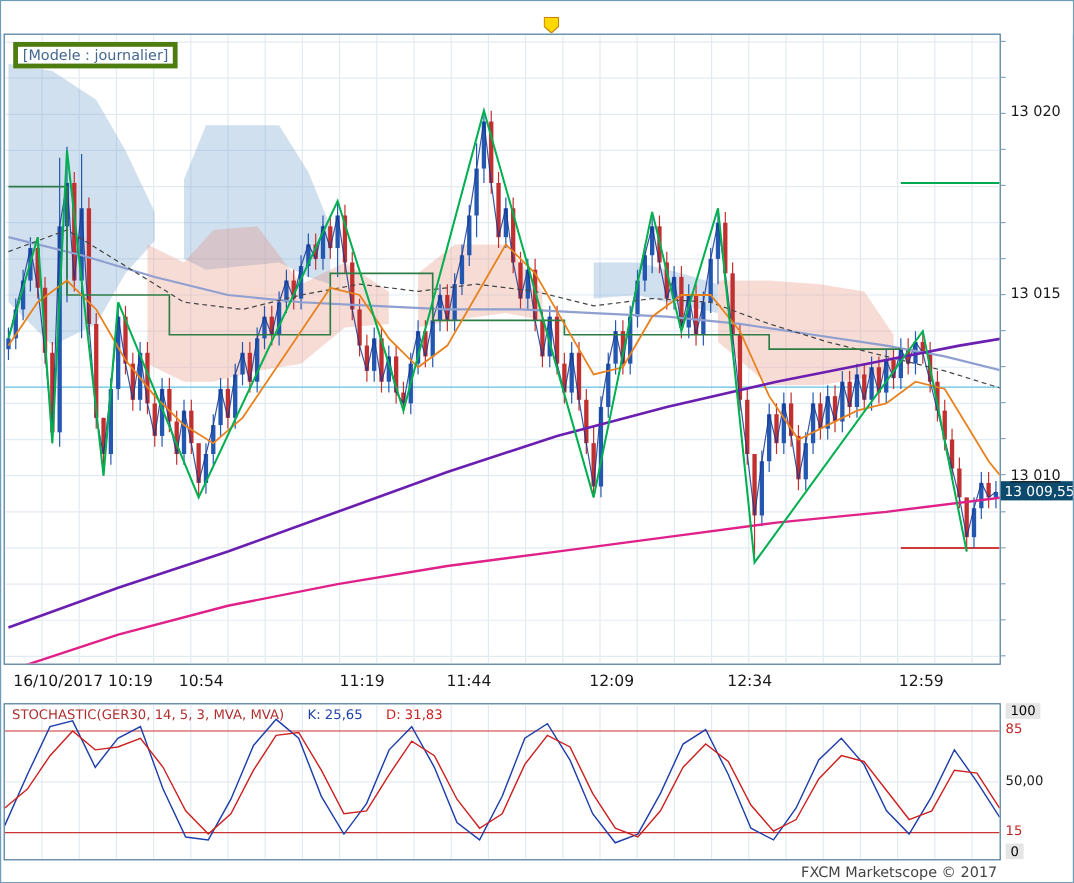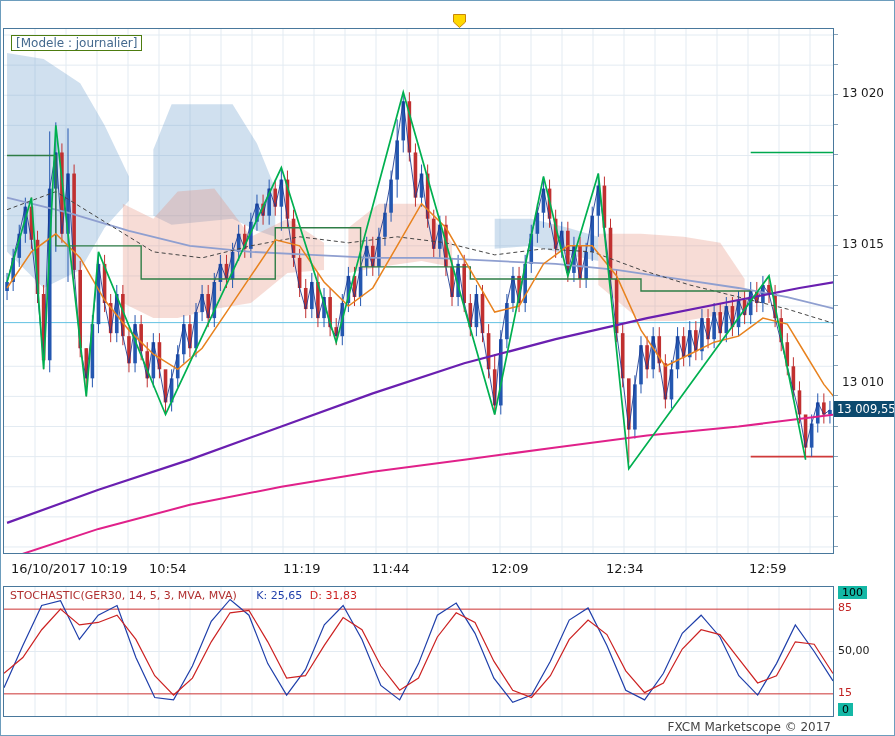--- a/index.html
+++ b/index.html
@@ -5,36 +5,36 @@
   html,body{margin:0;padding:0;background:#fff;}
   #app{position:relative;width:895px;height:736px;background:#fff;overflow:hidden;
        font-family:"DejaVu Sans","Liberation Sans",sans-serif;border:1px solid #6d9dbd;box-sizing:border-box;}
   .panel{position:absolute;border:1px solid #49789c;background:#fff;box-sizing:border-box;}
   #main-panel{left:2px;top:27px;width:831px;height:526px;}
   #stoch-panel{left:2px;top:585px;width:831px;height:131px;}
   #top-strip{position:absolute;left:0;top:0;width:100%;height:27px;background:#fff;}
   #top-time{position:absolute;left:441px;top:3px;font-size:12px;color:#222;margin-top:32px;}
   #time-marker{position:absolute;left:452px;top:13px;}
   #mode-label{position:absolute;left:7px;top:6px;font-size:12px;color:#44698e;
-              border:1px solid #4d7c0f;padding:0 4px;background:rgba(255,255,255,.85);z-index:5;}
+              border:4px solid #4d7c0f;padding:0 4px;background:rgba(255,255,255,.85);z-index:5;}
   #main-svg,#stoch-svg{position:absolute;left:0;top:0;}
   #price-axis{position:absolute;left:833px;top:27px;width:62px;height:526px;}
   .yl{position:absolute;left:8px;font-size:12px;color:#1a1a1a;white-space:nowrap;}
   .tick{position:absolute;left:0;width:4px;height:1px;background:#8aa5bb;}
   #price-tag{position:absolute;left:0;width:62px;height:16px;background:#2f77a8;color:#fff;
              font-size:11.5px;line-height:16px;padding-left:3px;box-sizing:border-box;white-space:nowrap;}
   #time-axis{position:absolute;left:2px;top:553px;width:831px;height:30px;}
   .xl{position:absolute;top:7px;font-size:13px;color:#1a1a1a;white-space:nowrap;}
   #stoch-header{position:absolute;left:6px;top:2px;font-size:11px;z-index:4;white-space:nowrap;}
   #stoch-title{color:#b03030;}
   #stoch-k{color:#1f3faa;margin-left:16px;}
-  #stoch-d{color:#cc2222;margin-left:4px;}
+  #stoch-d{color:#cc2222;margin-left:16px;}
   #stoch-axis{position:absolute;left:833px;top:585px;width:62px;height:131px;}
   .sl{position:absolute;left:4px;font-size:11px;color:#1a1a1a;white-space:nowrap;}
-  .sl.chip{background:#14b8a6;color:#000;padding:0 4px;}
+  .sl.chip{background:#e5e5e5;color:#000;padding:0 4px;}
   .sl.red{color:#c22222;}
   #footer{position:absolute;right:63px;top:719px;font-size:12px;color:#444;}
 </style>
 </head>
 <body>
 
 <div id="app">
 
   <div id="top-strip">
     <span id="top-time">12:00</span>
@@ -397,21 +397,21 @@
       <div class="tick" style="top: 216.828px;"></div>
       <div class="tick" style="top: 186.713px;"></div>
       <div class="tick" style="top: 156.598px;"></div>
       <div class="tick" style="top: 126.483px;"></div>
       <div class="tick" style="top: 96.3678px;"></div>
       <div class="tick" style="top: 66.2529px;"></div>
       <div class="tick" style="top: 36.1379px;"></div>
       <div class="tick" style="top: 6.02299px;"></div>
       <div class="yl" style="top: 58.2529px;">13 020</div>
       <div class="yl" style="top: 208.828px;">13 015</div>
-      <div class="yl" style="top: 347px;">13 010</div>
+      <div class="yl" style="top: 361px; text-decoration: underline;">13 010</div>
     </div>
 
   <div id="time-axis">
       <span class="xl" style="left: 8px;">16/10/2017 10:19</span>
       <span class="xl" style="left: 146px;">10:54</span>
       <span class="xl" style="left: 280px;">11:19</span>
       <span class="xl" style="left: 369px;">11:44</span>
       <span class="xl" style="left: 488px;">12:09</span>
       <span class="xl" style="left: 603px;">12:34</span>
       <span class="xl" style="left: 746px;">12:59</span>

